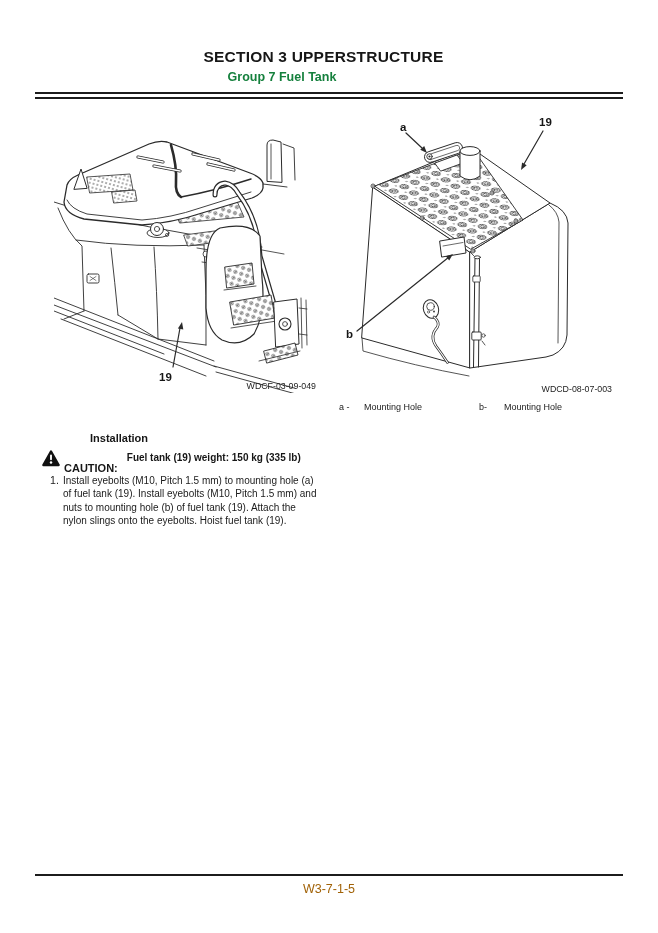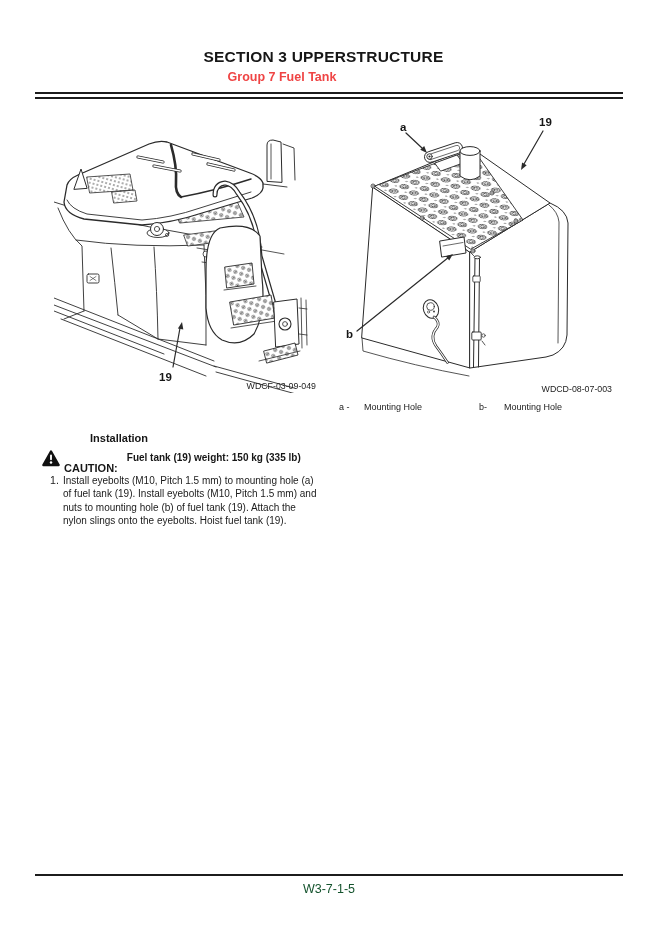--- a/index.html
+++ b/index.html
@@ -8,21 +8,21 @@
     width:658px; height:933px; position:relative; overflow:hidden;
     font-family:"Liberation Sans", sans-serif; color:#1b1b1b;
   }
   .abs { position:absolute; }
   .section-title {
     top:48px; left:0; width:600px; text-align:center;
     font-size:15.5px; font-weight:bold; letter-spacing:0.2px; color:#161616;padding-left:47px;
   }
   .group-title {
     top:70px; left:0; width:564px; text-align:center;
-    font-size:12.5px; font-weight:bold; color:#ef4444;
+    font-size:12.5px; font-weight:bold; color:#15803d;
   }
   .double-rule {
     top:92px; left:35px; width:588px; height:7px;
     border-top:2px solid #1c1c1c; border-bottom:2px solid #1c1c1c;
   }
   .fig-code {
     font-size:8.8px; color:#222; text-align:right; width:140px;
   }
   .fig-code.left-fig  { top:381px; left:176px; }
   .fig-code.right-fig { top:384px; left:472px; }
@@ -33,21 +33,21 @@
   .lg-label-b { left:504px; }
   .install-heading { top:432px; left:54px; font-size:11px; font-weight:bold; color:#161616;padding-left:36px; }
   .caution-row { top:450px; left:42px; width:300px; display:flex; align-items:flex-start; }
   .caution-icon { width:18px; height:17px; flex:0 0 auto; margin-top:0px; }
   .caution-label { font-size:11px; font-weight:bold; margin-left:4px; margin-top:12px; color:#161616; white-space:nowrap; }
   .caution-text  { font-size:10px; font-weight:bold; margin-left:9px; margin-top:2px; color:#161616; }
   .step-row { top:474px; left:50px; width:270px; display:flex; }
   .step-num { font-size:10.6px; width:12px; flex:0 0 auto; }
   .step-text { font-size:10px; line-height:13.4px; width:254px; margin-left:1px; color:#1b1b1b; }
   .footer-rule { top:874px; left:35px; width:588px; border-top:2px solid #1c1c1c; height:0; }
-  .page-number { top:882px; left:0; width:658px; text-align:center; font-size:12.5px; color:#14532d; }
+  .page-number { top:882px; left:0; width:658px; text-align:center; font-size:12.5px; color:#a16207; }
   svg text { font-family:"Liberation Sans", sans-serif; }
   .callout-txt { font-size:11.5px; font-weight:bold; fill:#161616; }
 </style>
 </head>
 <body>
 
 <div class="abs section-title">SECTION 3 UPPERSTRUCTURE</div>
 <div class="abs group-title">Group 7 Fuel Tank</div>
 <div class="abs double-rule"></div>
 

